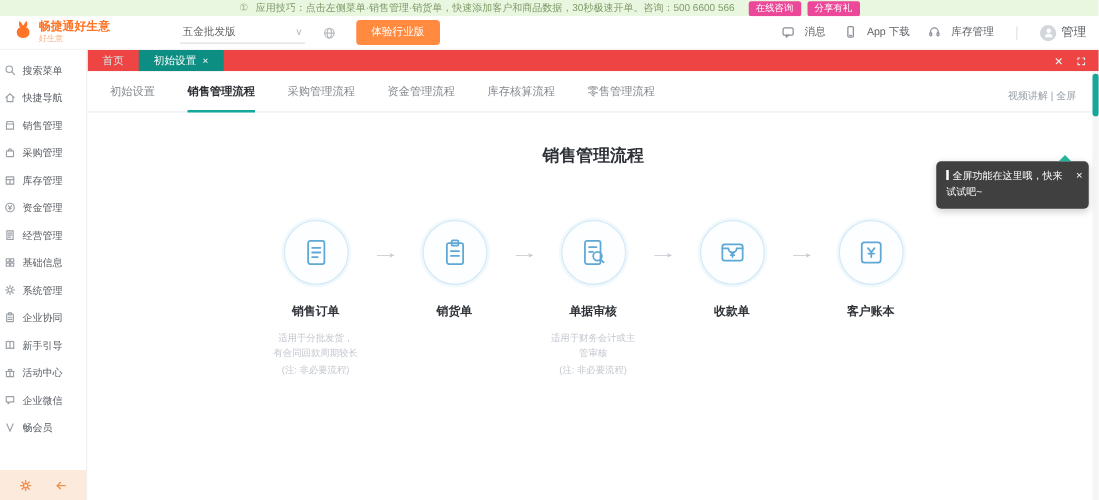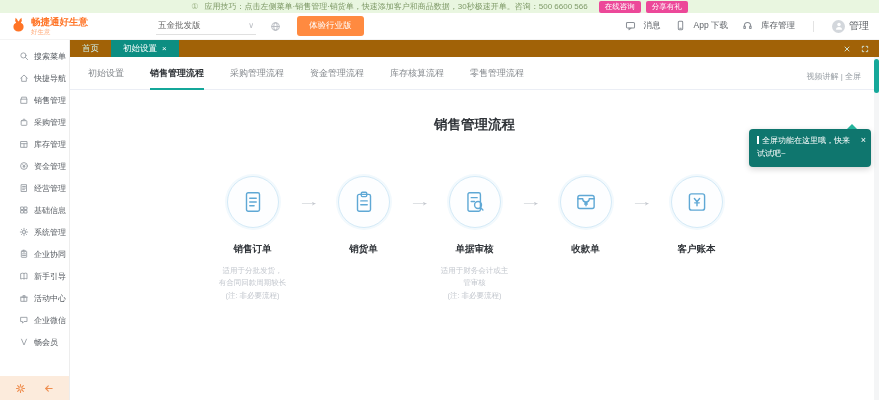--- a/index.html
+++ b/index.html
@@ -7,62 +7,62 @@
   .app{width:879px;height:400px;display:flex;flex-direction:column;position:relative;background:#fff;}
   
   .notif{flex:0 0 13px;height:13px;background:#e9f6e0;display:flex;align-items:center;justify-content:center;gap:6px;font-size:8px;color:#7f9a68;white-space:nowrap;}
   .ninfo{color:#9bb285;font-size:8px;}
   .nbtn{background:#ec4899;color:#fff;border:none;border-radius:2px;font-size:7.5px;padding:1px 6px;margin-left:5px;cursor:pointer;font-family:inherit;}
   
   .header{flex:0 0 26px;height:26px;display:flex;align-items:center;padding:0 10px;background:#fff;gap:8px;border-bottom:1px solid #f4f4f4;}
   .logo{display:flex;align-items:center;gap:4px;width:118px;}
   .logo-txt b{color:#ff7426;font-size:9.5px;display:block;line-height:1.1;}
   .logo-txt i{color:#ffab7a;font-size:6.5px;font-style:normal;display:block;line-height:1.1;}
-  .edition{width:96px;border-bottom:1px solid #e0e0e0;font-size:8.5px;color:#666;display:flex;justify-content:space-between;align-items:center;padding:2px;margin-left:20px;cursor:pointer;}
+  .edition{width:96px;border-bottom:1px solid #e0e0e0;font-size:8.5px;color:#666;display:flex;justify-content:space-between;align-items:center;padding:2px;margin-left:8px;cursor:pointer;}
   .chev{color:#b9bcc2;font-size:8px;line-height:1;}
   .globe{color:#b9bcc2;display:flex;margin-left:6px;cursor:pointer;}
   .try{background:#ff8a40;color:#fff;border:none;border-radius:3px;font-size:8.5px;padding:4px 12px;margin-left:8px;cursor:pointer;font-family:inherit;}
   .hspace{flex:1;}
   #header-actions{display:flex;align-items:center;}
   .hact{display:flex;align-items:center;gap:8px;font-size:8.5px;color:#5f6368;margin-left:14px;cursor:pointer;}
   .hact svg{color:#8a8f96;}
   .vsep{width:1px;height:11px;background:#e3e3e3;margin:0 10px;}
   .user{display:flex;align-items:center;gap:4px;font-size:10px;color:#5f6368;cursor:pointer;}
   .ava{width:13px;height:13px;border-radius:50%;background:#d3d7dc;display:flex;align-items:center;justify-content:center;color:#fff;overflow:hidden;}
   
   .body{flex:1;display:flex;min-height:0;}
   .sidebar{flex:0 0 70px;width:70px;border-right:1px solid #ededed;position:relative;background:#fff;padding-top:5px;box-sizing:border-box;}
-  .side-item{display:flex;align-items:center;gap:5px;padding-left:19px;height:22px;font-size:8px;color:#565b61;cursor:pointer;}
+  .side-item{display:flex;align-items:center;gap:5px;padding-left:3px;height:22px;font-size:8px;color:#565b61;cursor:pointer;}
   .side-item svg{color:#9aa0a6;flex:0 0 auto;}
   .side-foot{position:absolute;bottom:0;left:0;right:0;height:24px;background:#fcebdc;display:flex;align-items:center;justify-content:space-around;color:#ef8e4f;padding:0 6px;}
   .side-foot span{display:flex;cursor:pointer;}
   .main{flex:1;display:flex;flex-direction:column;min-width:0;}
   
-  .tabbar{flex:0 0 17px;height:17px;background:#a16207;display:flex;align-items:stretch;color:#cdeeea;}
+  .tabbar{flex:0 0 17px;height:17px;background:#ef4444;display:flex;align-items:stretch;color:#cdeeea;}
   #tabs{display:flex;}
   .wtab{display:flex;align-items:center;gap:5px;padding:0 12px;font-size:8.5px;cursor:pointer;}
   .wtab.active{background:#0c8e82;color:#fff;}
   .tab-right{margin-left:auto;display:flex;align-items:center;gap:10px;padding-right:10px;color:#d8f2ee;}
   .tab-right span{display:flex;cursor:pointer;}
   
   .content{flex:1;position:relative;background:#fff;}
   .subtabs{display:flex;gap:26px;padding:10px 0 0 18px;border-bottom:1px solid #ebeef5;}
   .subtab{font-size:9px;color:#85898e;padding-bottom:8px;cursor:pointer;}
   .subtab.active{color:#2b2f33;font-weight:bold;border-bottom:2px solid #14a79a;margin-bottom:-1px;}
   .corner{position:absolute;top:14px;right:18px;font-size:8px;color:#9aa0a6;cursor:pointer;}
   .title{text-align:center;font-size:13.5px;color:#2f3338;margin:26px 0 0;font-weight:bold;}
   .flow{display:flex;justify-content:center;align-items:flex-start;margin-top:42px;}
   .step{width:84px;display:flex;flex-direction:column;align-items:center;}
   .circle{width:50px;height:50px;border-radius:50%;border:1px solid #d4eaf7;background:#fdfeff;display:flex;align-items:center;justify-content:center;color:#5fa8d5;box-shadow:0 0 0 2px #f2f9fd;cursor:pointer;}
   .flabel{margin-top:15px;font-size:9.5px;font-weight:bold;color:#2f3338;}
   .fdesc{margin:9px -14px 0;width:112px;font-size:7.5px;color:#c3c7ce;line-height:1.65;text-align:center;}
   .arrow{width:27px;text-align:center;margin-top:18px;color:#c3c7ce;font-size:13px;}
   .arrow span{display:inline-block;transform:scaleX(1.8);}
   
-  .tooltip{position:absolute;top:72px;right:8px;width:100px;background:#0f766e;color:#fff;border-radius:4px;padding:6px 14px 6px 8px;font-size:8px;line-height:1.6;box-shadow:0 2px 6px rgba(0,0,0,.18);z-index:5;}
+  .tooltip{position:absolute;top:72px;right:8px;width:100px;background:#404040;color:#fff;border-radius:4px;padding:6px 14px 6px 8px;font-size:8px;line-height:1.6;box-shadow:0 2px 6px rgba(0,0,0,.18);z-index:5;}
   .tooltip:after{content:"";position:absolute;top:-5px;right:14px;border:5px solid transparent;border-bottom:5px solid #23b39b;border-top:none;}
   .tt-bar{display:inline-block;width:2px;height:8px;background:#fff;margin-right:3px;vertical-align:-1px;}
   .tt-x{position:absolute;top:4px;right:5px;font-size:9px;cursor:pointer;}
   
   .scroll{position:absolute;top:0;right:0;width:5px;height:100%;background:#f4f5f6;}
   .thumb{position:absolute;top:2px;right:0;width:5px;height:34px;background:#15a89a;border-radius:3px;}
 </style>
 </head>
 <body>
 

